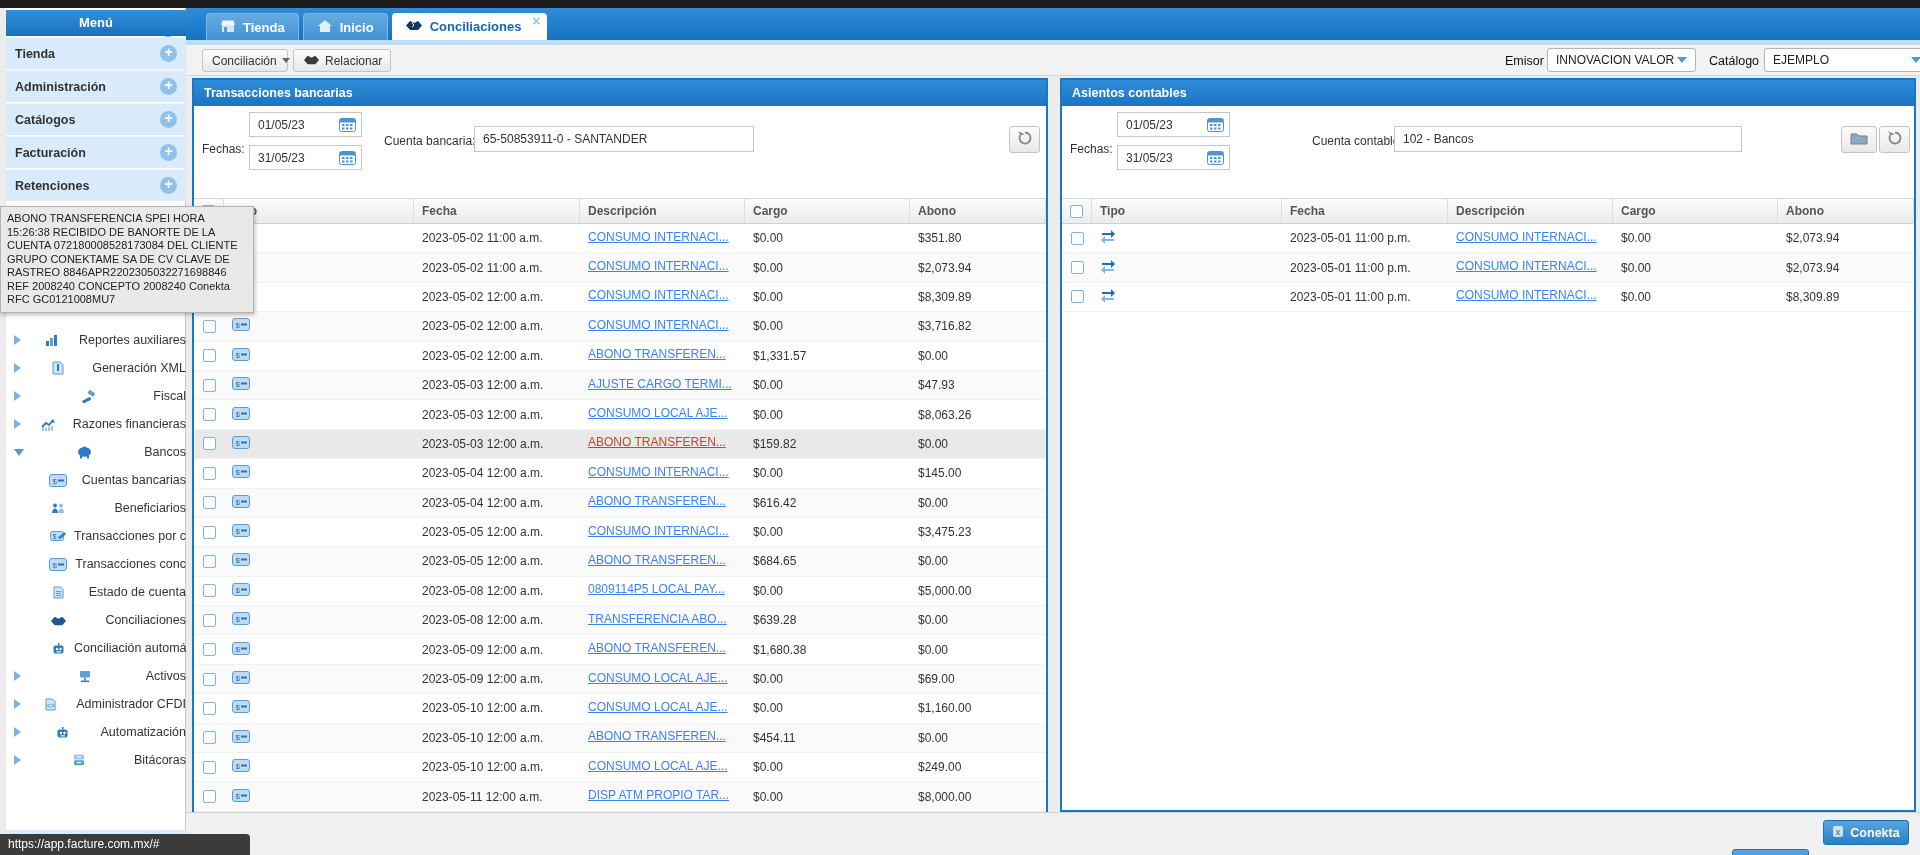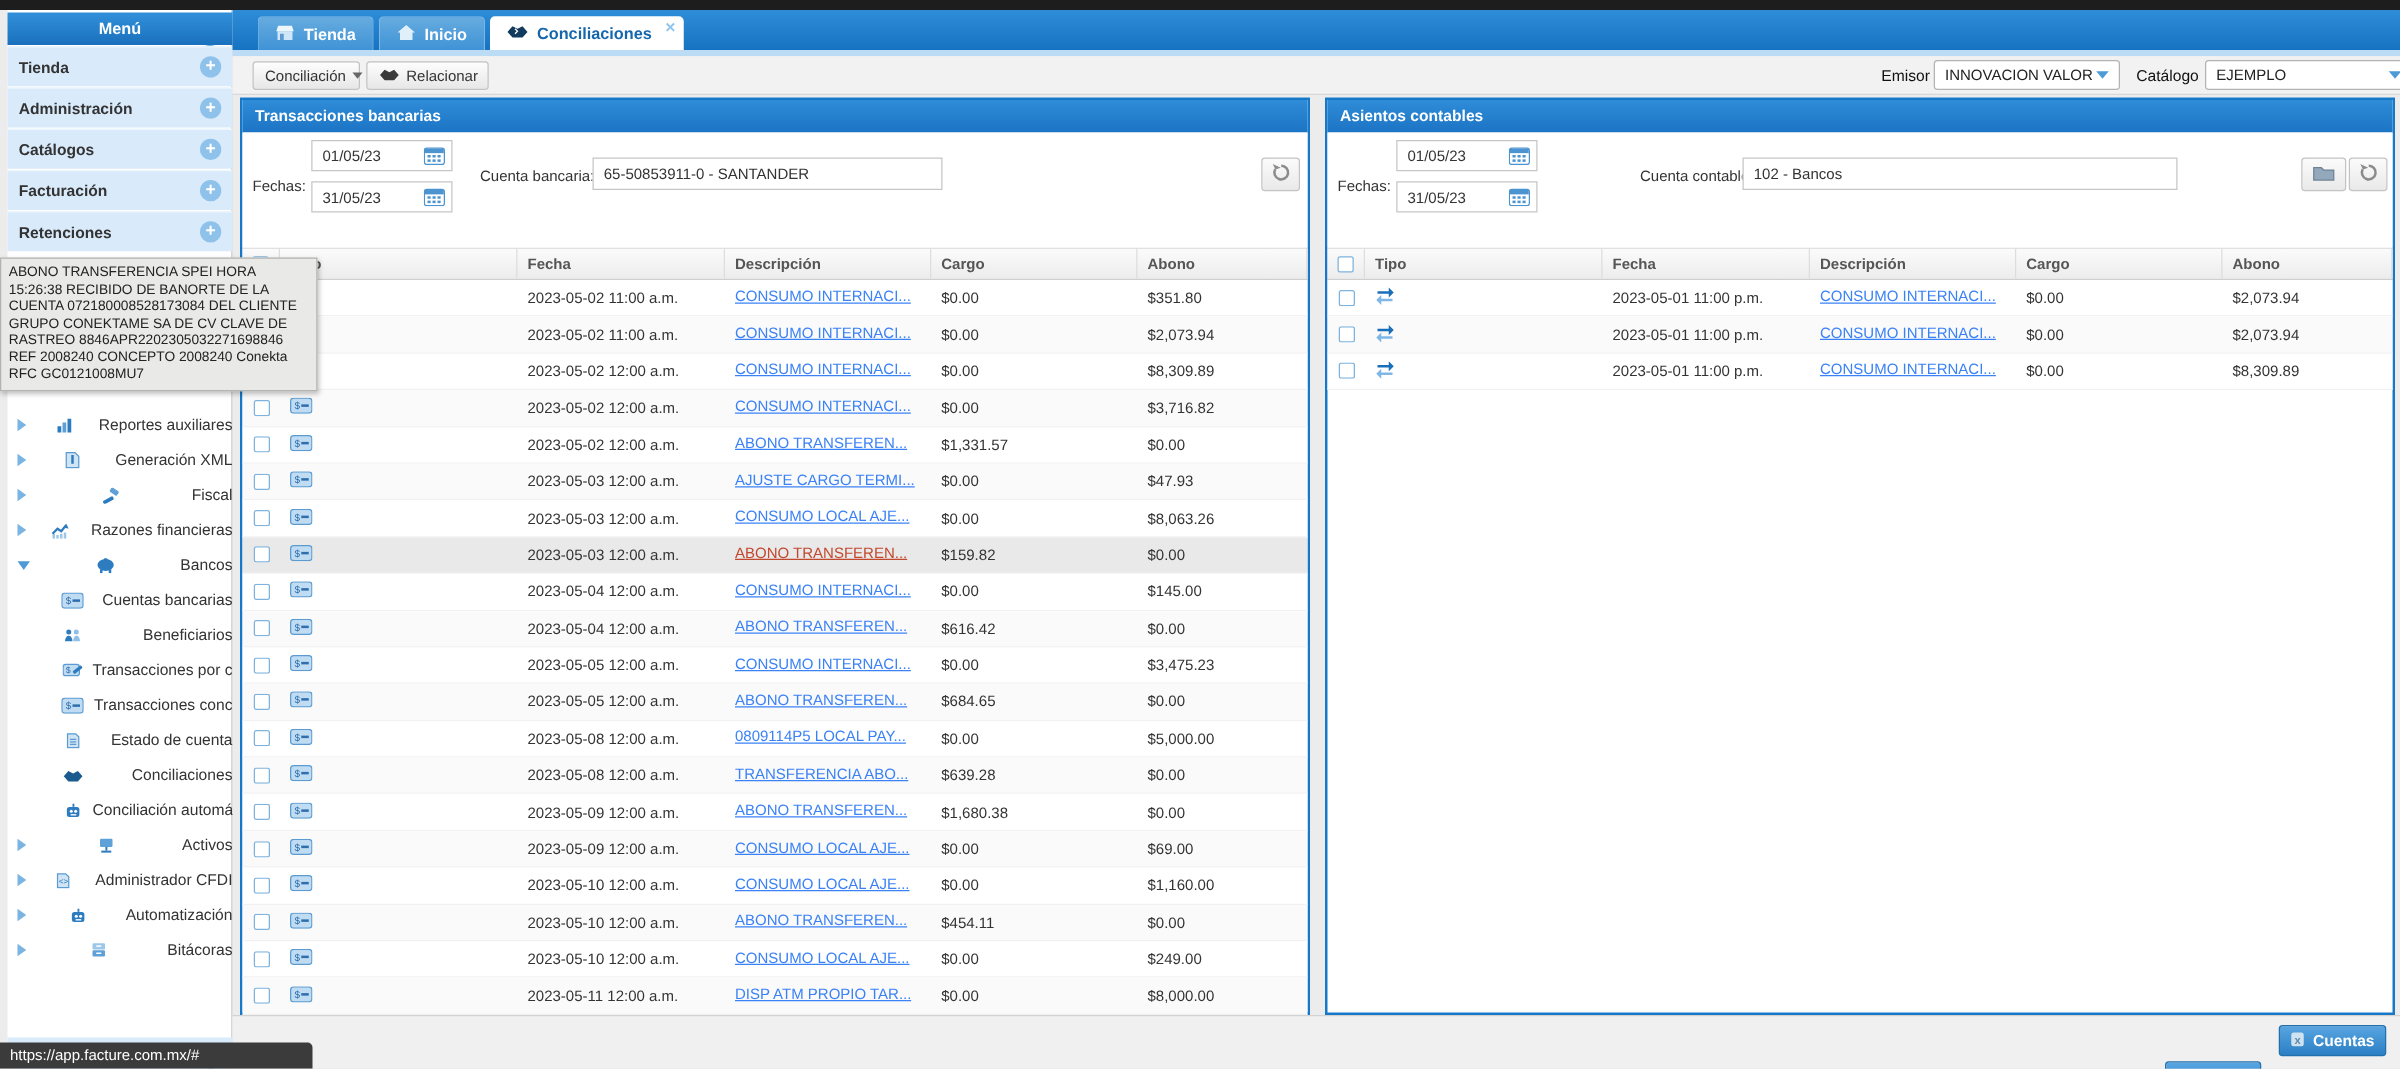--- a/index.html
+++ b/index.html
@@ -897,17 +897,17 @@
           <rect x="3" y="7" width="7" height="5" fill="#a9cde8"></rect>
           <rect x="4" y="1.5" width="5" height="4" fill="#a9cde8"></rect>
         </svg></span>
     <span>Guardar</span>
   </div>
   <div class="btn-blue" style="left:1637px; width:86px;">
     <span><svg width="12" height="13">
           <rect x="1" y="1" width="10" height="11" rx="2" fill="#cfe2f0"></rect>
           <text x="3.5" y="10" font-size="9" fill="#5f87a8" font-family="sans-serif">x</text>
         </svg></span>
-    <span>Cuentas</span>
+    <span>Conekta</span>
   </div>
 </div>
 
 <div class="urlbar">https://app.facture.com.mx/#</div>
 
 </body></html>

